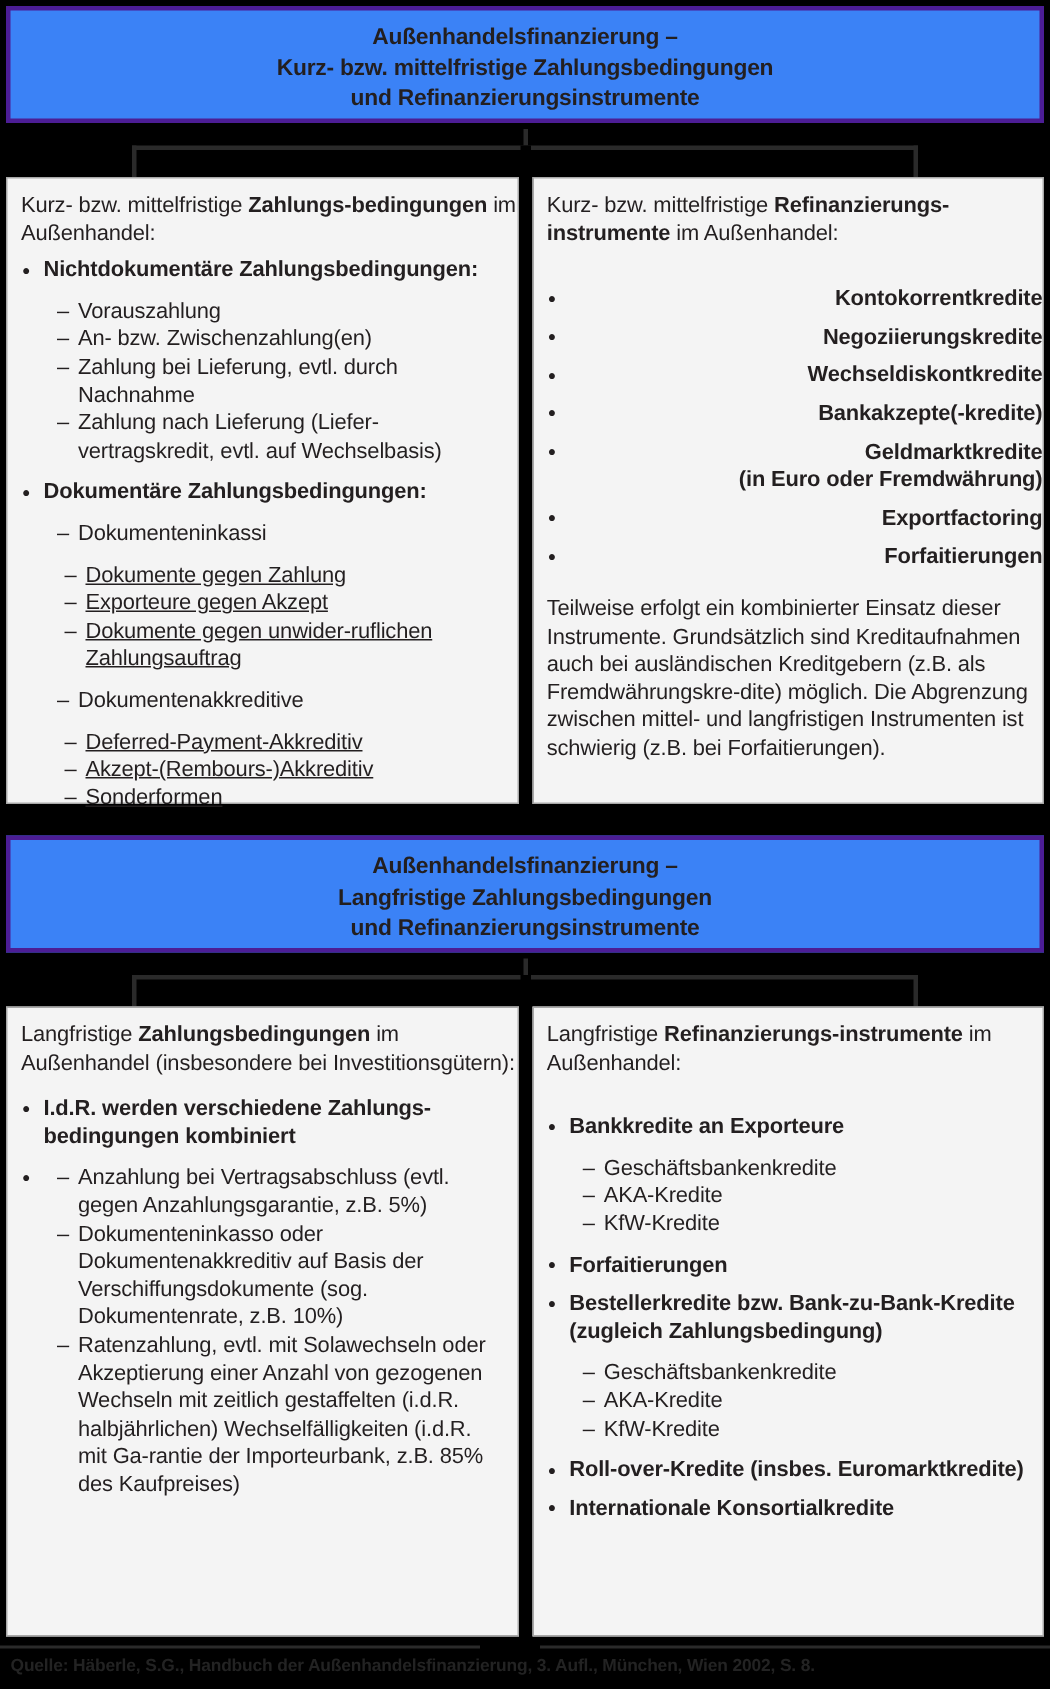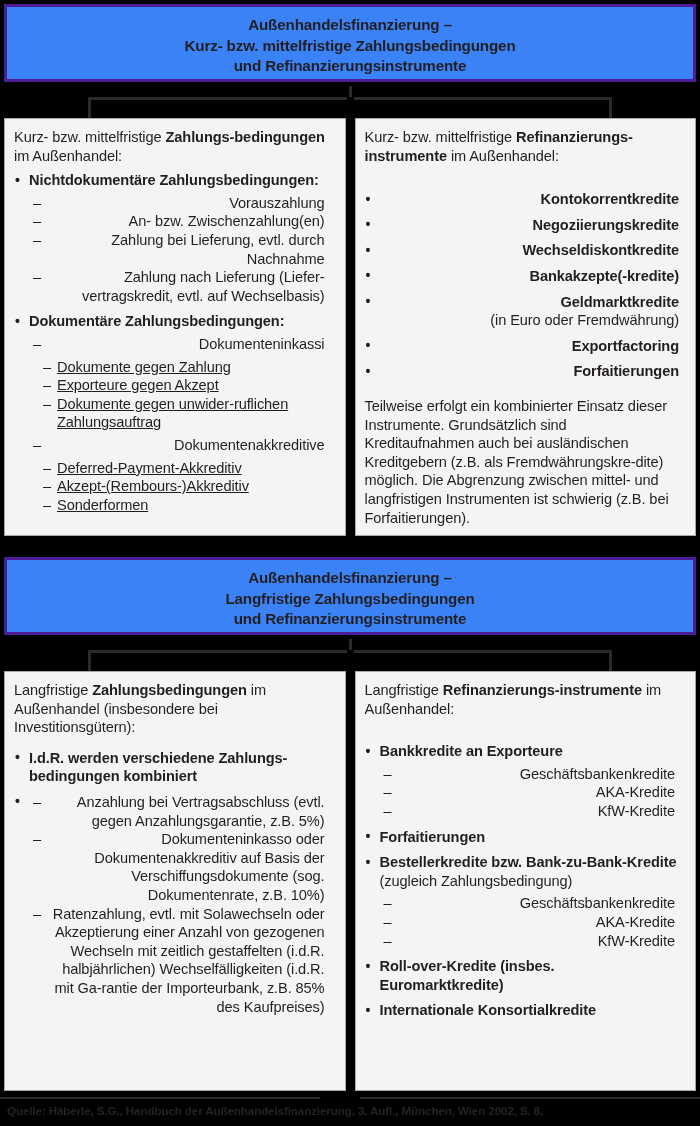--- a/index.html
+++ b/index.html
@@ -93,21 +93,21 @@
     display: flex;
     background: #000000;
     gap: 9px;
   }
   .col {
     flex: 1 1 0;
     min-width: 0;
     background: #f4f4f4;
     border: 1px solid #a8a8a8;
     box-sizing: border-box;
-    padding: 9px 16px 10px 9px;
+    padding: 9px 0 10px 9px;
   }
 
   .intro {
     font-size: 14.6px;
     line-height: 18.6px;
     letter-spacing: -0.1px;
     margin: 0 0 6px 0;
   }
   .intro b { font-weight: bold; }
 
@@ -127,28 +127,27 @@
   }
   ul.lv1 > li::before {
     content: "\2022";
     position: absolute;
     left: 1px;
     top: -0.5px;
     font-size: 14px;
     font-weight: bold;
   }
   ul.lv1 > li.sp { margin-top: 7px; }
-  ul.lv1 > li .reg { font-weight: normal; }
+  ul.lv1 > li .reg { font-weight: bold; }
 
   ul.lv2 {
     list-style: none;
-    margin: 4px;
+    margin: 9px;
     padding: 0;
     font-weight: normal;
-    text-align: right;
   }
   ul.lv2 > li {
     position: relative;
     padding-left: 14px;
     font-size: 14.6px;
     line-height: 18.6px;
     letter-spacing: -0.1px;
     font-weight: normal;
   }
   ul.lv2 > li::before {

